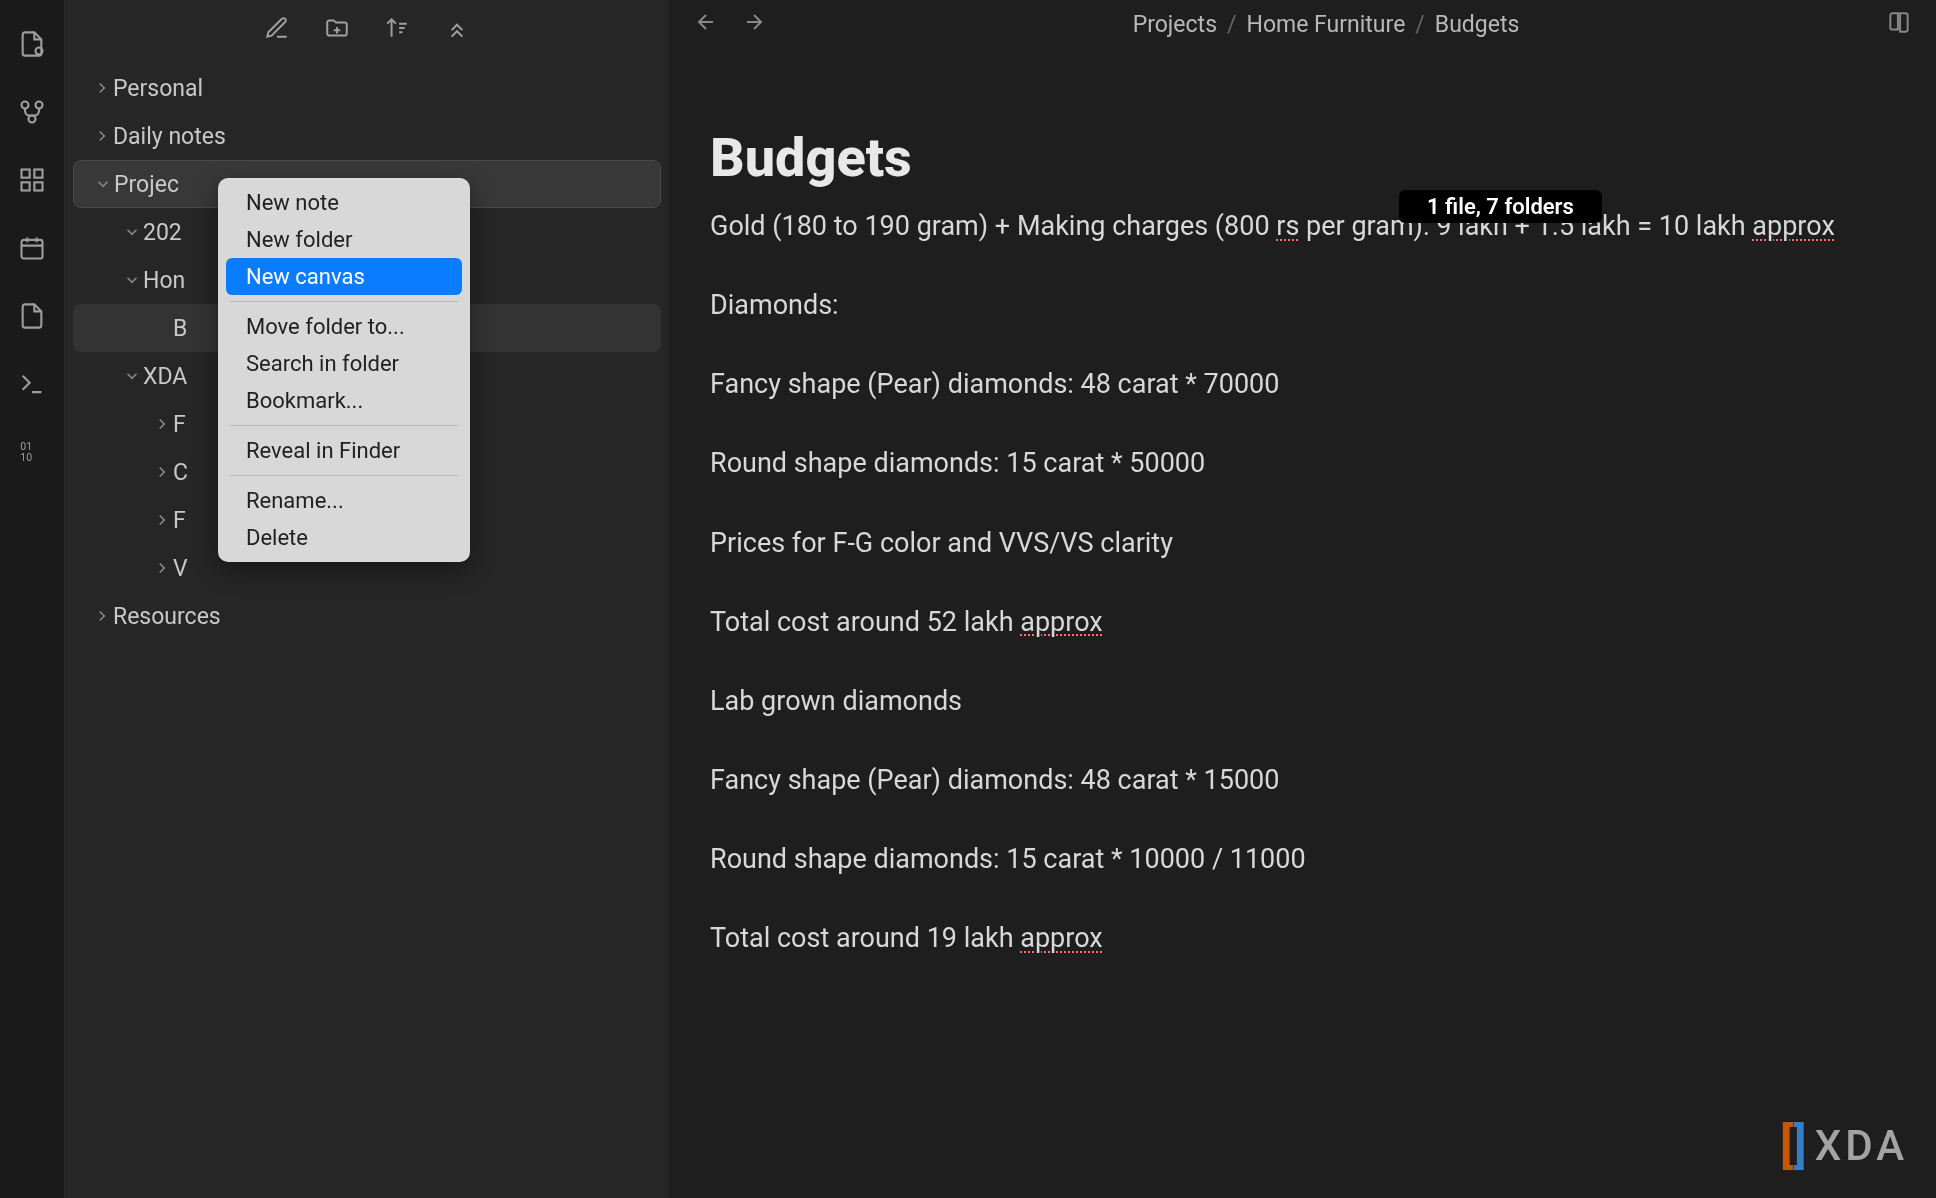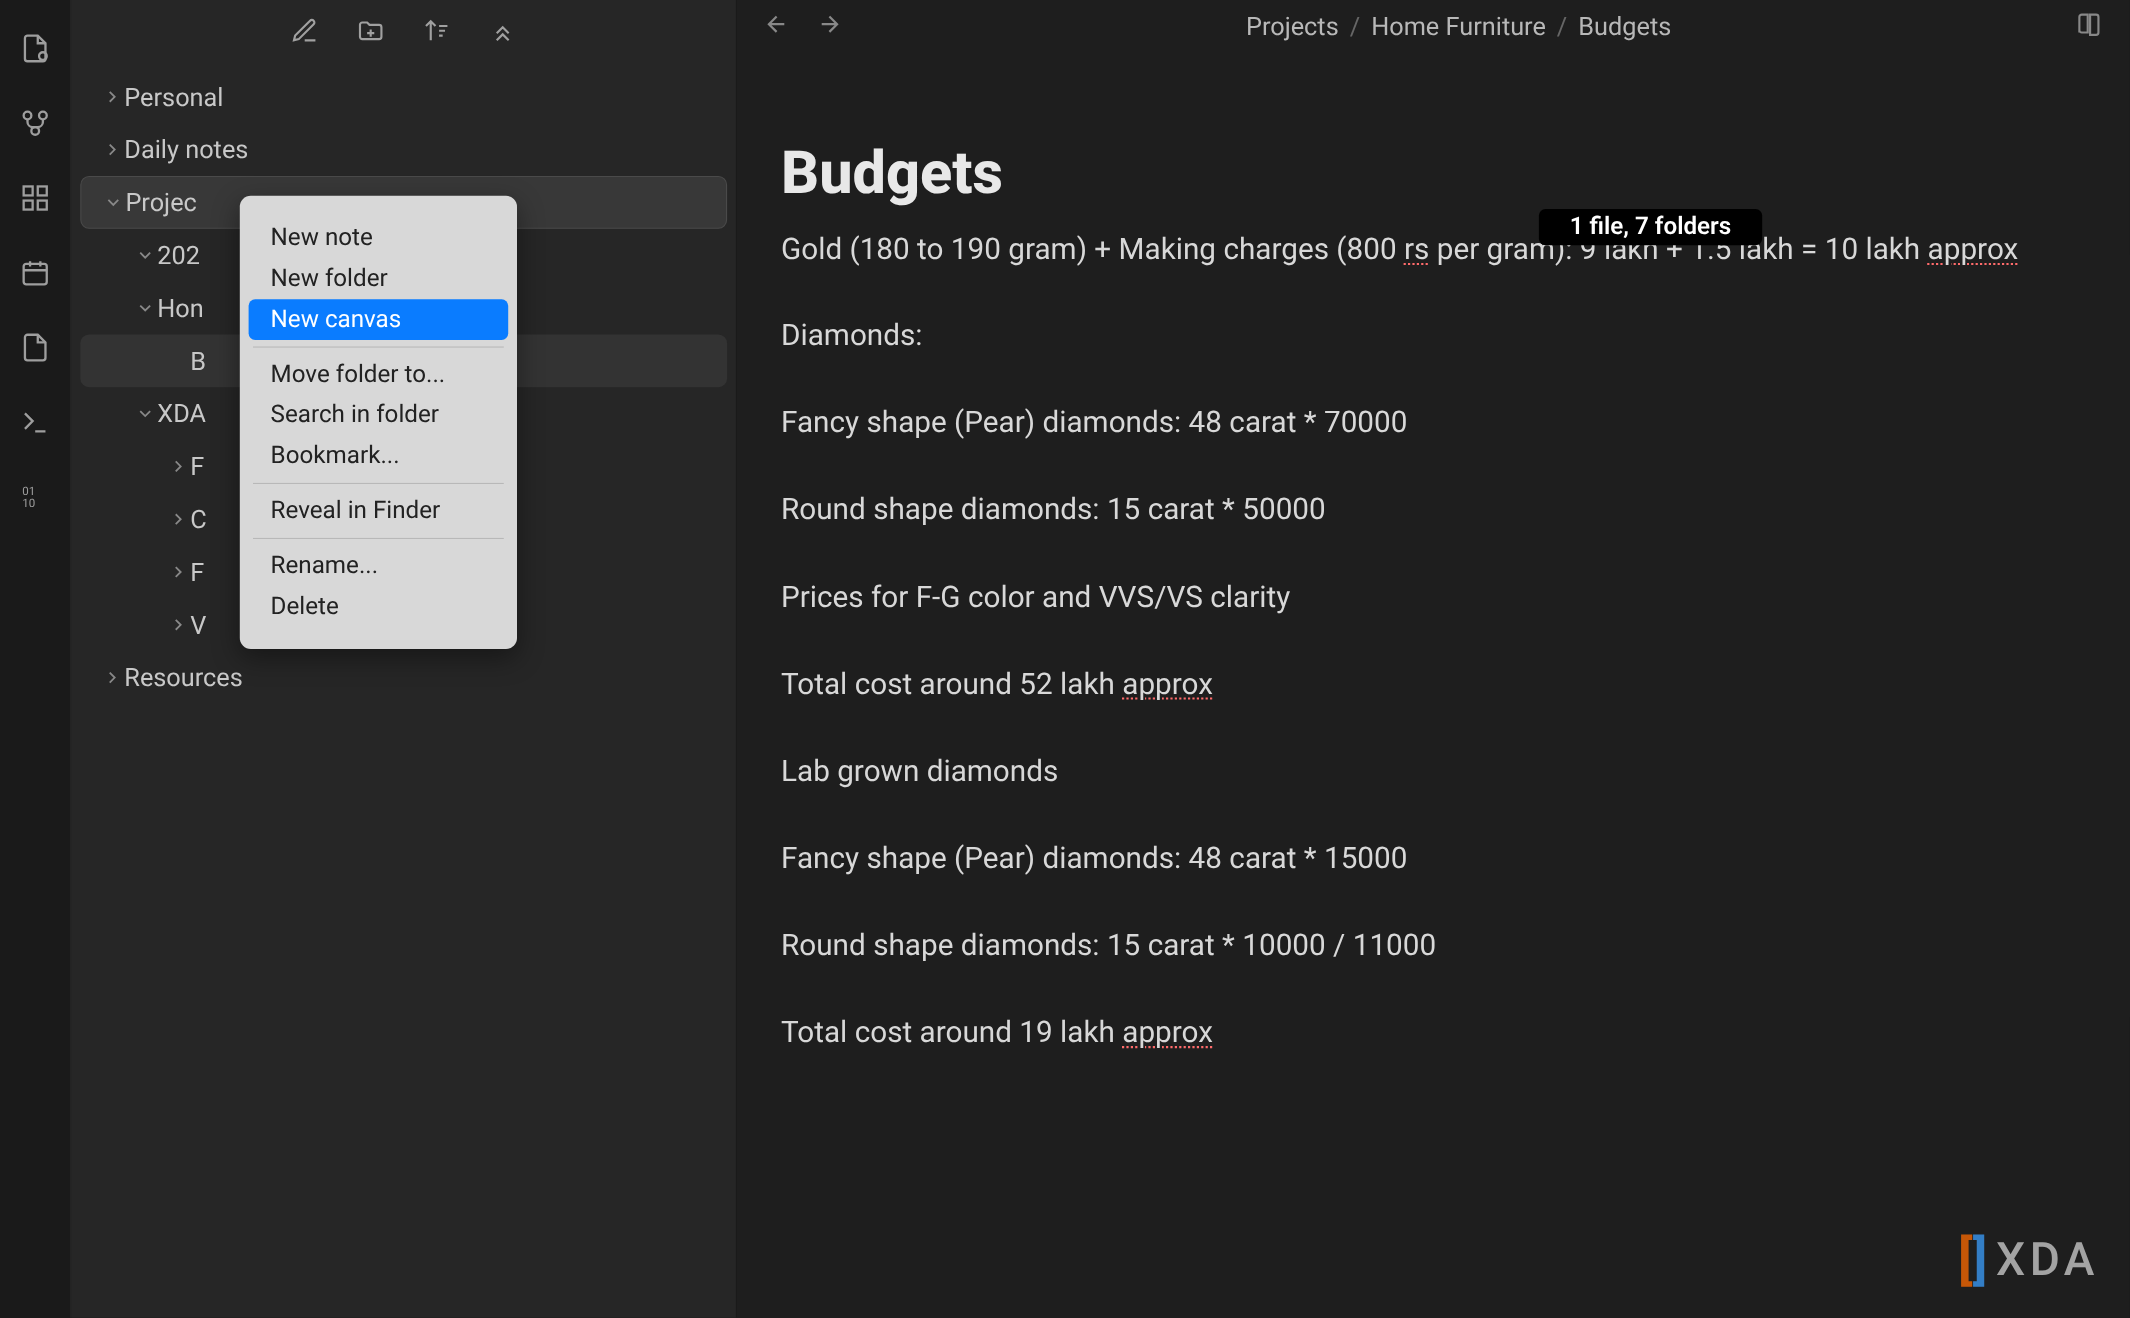--- a/index.html
+++ b/index.html
@@ -94,21 +94,21 @@
 
 .context-menu {
   position: absolute;
   left: 218px;
   top: 178px;
   width: 252px;
   background: #d8d8d8;
   color: #222;
   border-radius: 10px;
   font-size: 22px;
-  padding: 20px 0;
+  padding: 6px 0;
   box-shadow: 0 8px 24px rgba(0,0,0,0.4);
   z-index: 100;
 }
 .context-menu .menu-item {
   padding: 6px 20px;
   cursor: pointer;
   margin: 0 8px;
   border-radius: 6px;
 }
 .context-menu .menu-item.highlighted {

